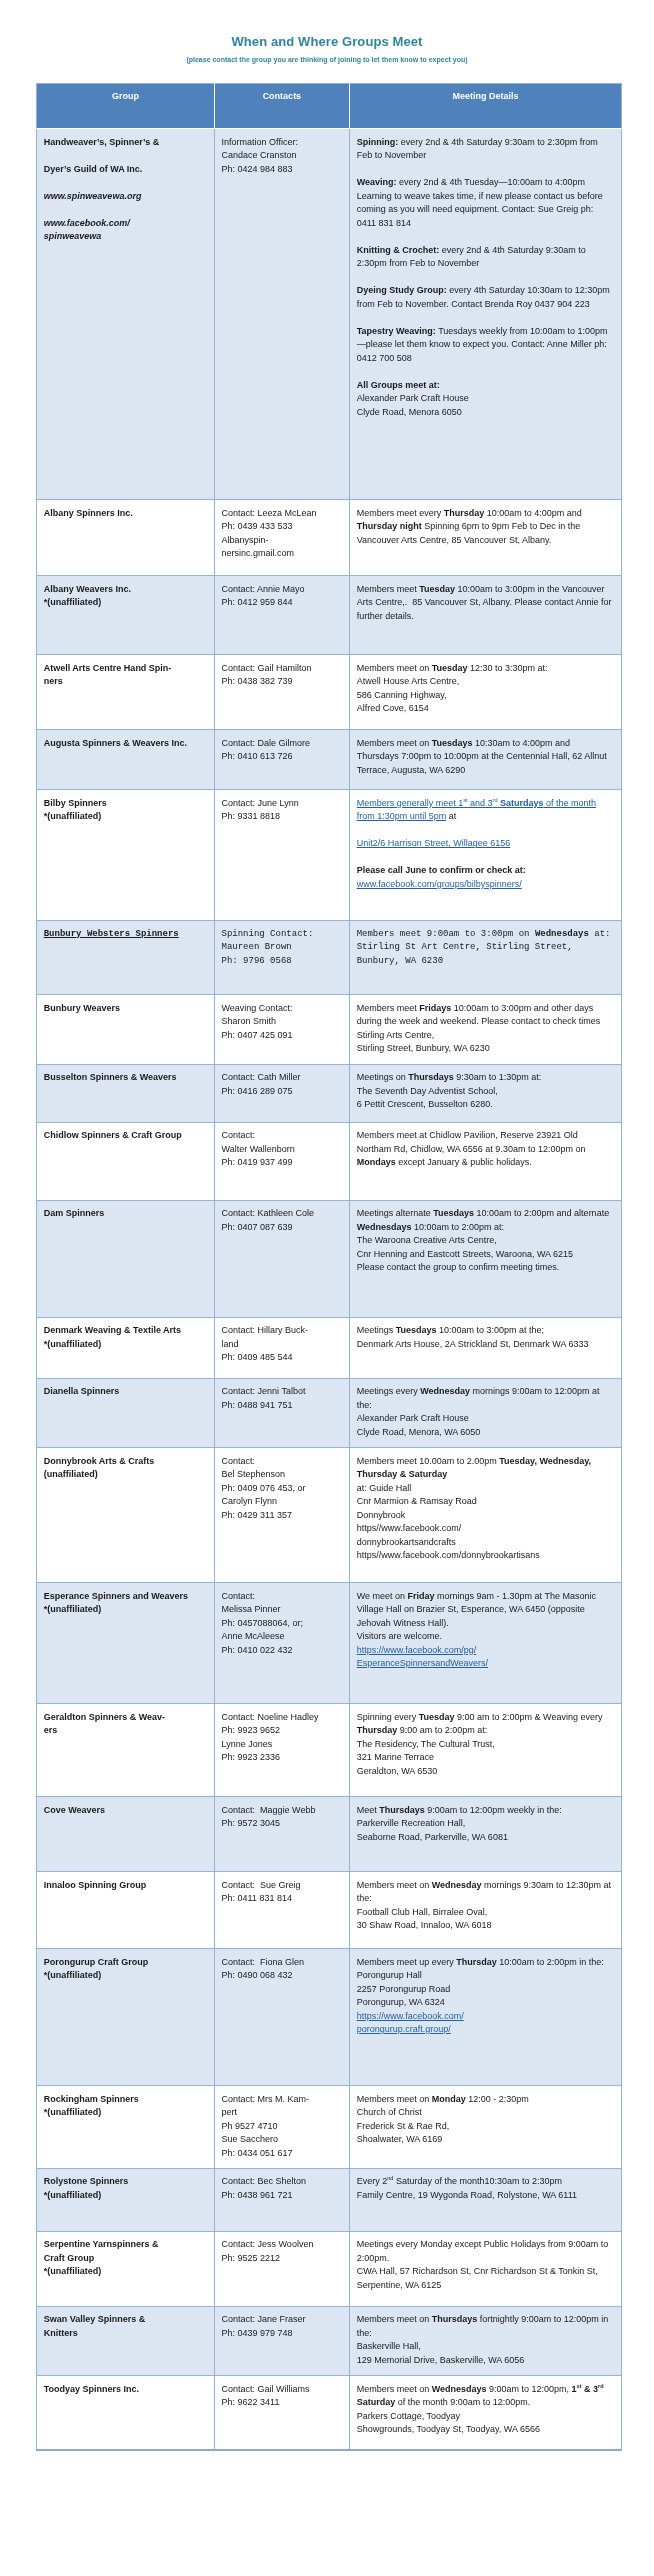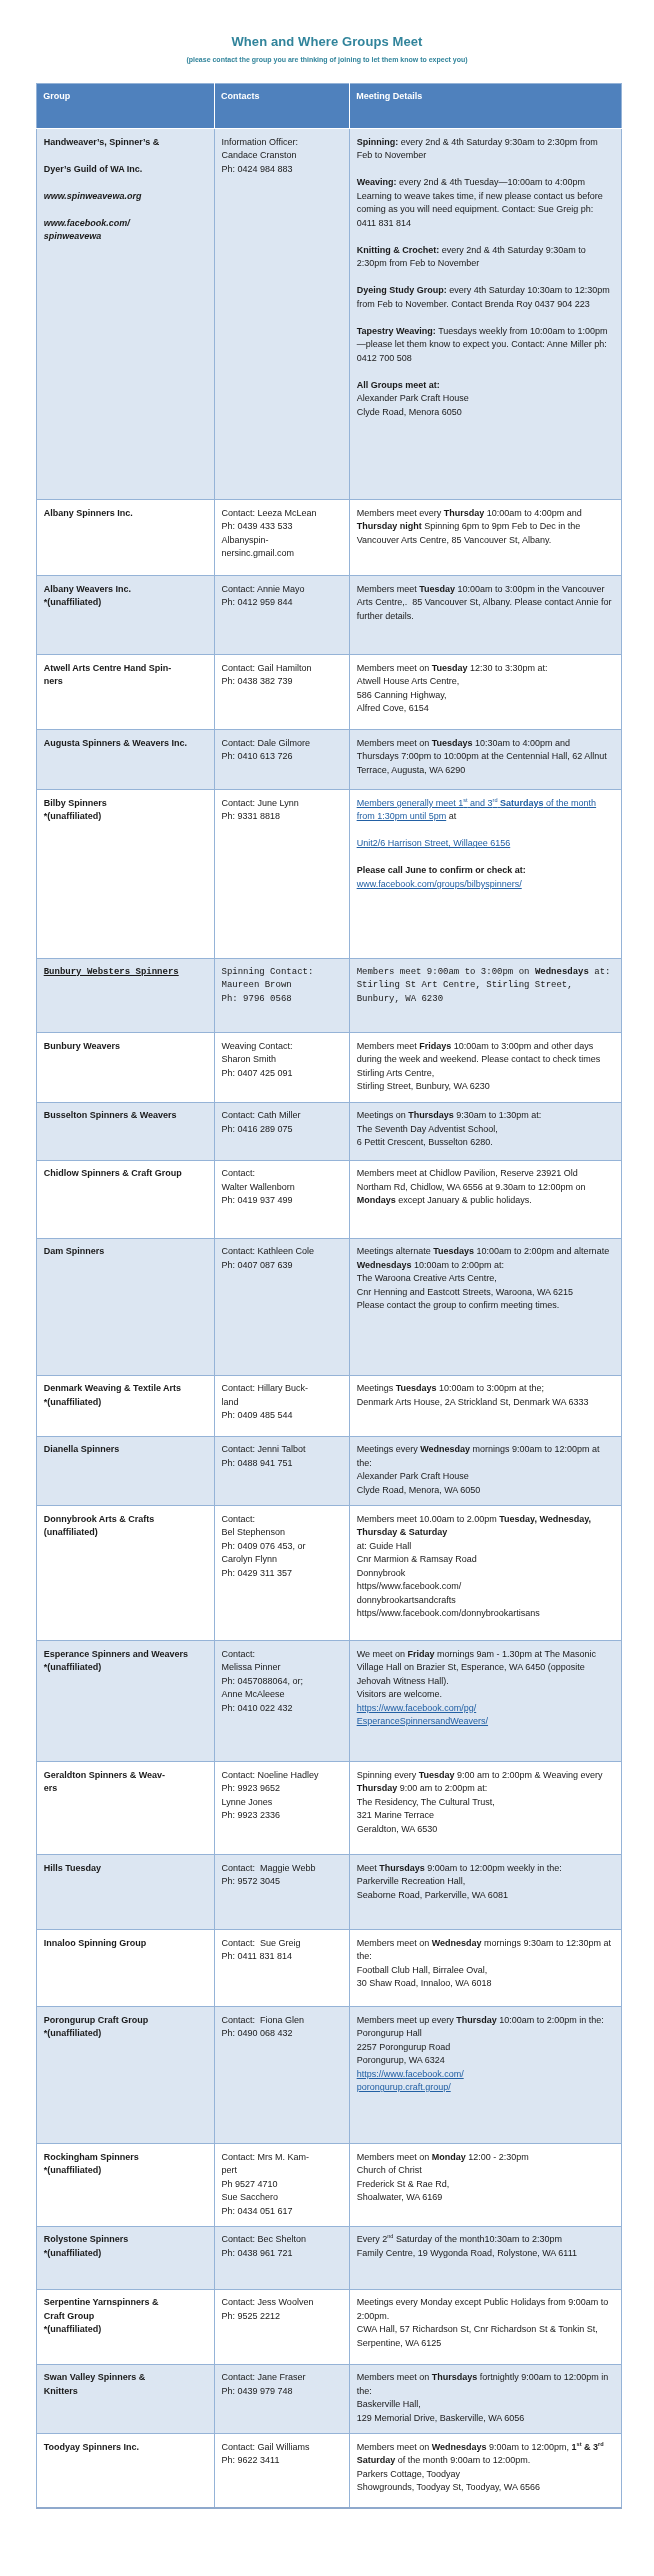--- a/index.html
+++ b/index.html
@@ -39,21 +39,21 @@
     line-height: 1.5;
     border: 1px solid #95B3D7;
     border-bottom: 2.6px solid #8FA9CC;
   }
   col.c1 { width: 30.4%; }
   col.c2 { width: 23.1%; }
   col.c3 { width: 46.5%; }
   thead th {
     background: #4F81BD;
     color: #ffffff;
-    text-align: left;
+    text-align: center;
     vertical-align: top;
     font-size: 9px;
     font-weight: bold;
     padding: 6.7px 6.2px;
     height: 31px;
     border-right: 1.5px solid #ffffff;
     border-bottom: 1.5px solid #ffffff;
   }
   thead th:last-child { border-right: none; }
   tbody td {
@@ -117,21 +117,21 @@
         <tr style="height: 75px;">
           <td class="group-cell">Atwell Arts Centre Hand Spin-<br>ners</td>
           <td class="contacts-cell">Contact: Gail Hamilton<br>Ph: 0438 382 739</td>
           <td class="details-cell">Members meet on <b>Tuesday</b> 12:30 to 3:30pm at:<br>Atwell House Arts Centre,<br>586 Canning Highway,<br>Alfred Cove, 6154</td>
         </tr>
         <tr style="height: 60px;">
           <td class="group-cell">Augusta Spinners &amp; Weavers Inc.</td>
           <td class="contacts-cell">Contact: Dale Gilmore<br>Ph: 0410 613 726</td>
           <td class="details-cell">Members meet on <b>Tuesdays</b> 10:30am to 4:00pm and Thursdays 7:00pm to 10:00pm at the Centennial Hall, 62 Allnut Terrace, Augusta, WA 6290</td>
         </tr>
-        <tr style="height: 169px;">
+        <tr style="height: 131px;">
           <td class="group-cell">Bilby Spinners<br>*(unaffiliated)</td>
           <td class="contacts-cell">Contact: June Lynn<br>Ph: 9331 8818</td>
           <td class="details-cell"><a class="lnk">Members generally meet 1<sup>st</sup> and 3<sup>rd</sup> <b>Saturdays</b> of the month from 1:30pm until 5pm</a> at<br><br><a class="lnk">Unit2/6 Harrison Street, Willagee 6156</a><br><br><b>Please call June to confirm or check at:</b><br><a class="lnk">www.facebook.com/groups/bilbyspinners/</a></td>
         </tr>
         <tr style="height: 74px; font-family: Liberation Mono, monospace;">
           <td class="group-cell"><u>Bunbury Websters Spinners</u></td>
           <td class="contacts-cell">Spinning Contact:<br>Maureen Brown<br>Ph: 9796 0568</td>
           <td class="details-cell">Members meet 9:00am to 3:00pm on <b>Wednesdays</b> at:<br>Stirling St Art Centre, Stirling Street, Bunbury, WA 6230</td>
         </tr>
         <tr style="height: 67px; padding-left: 8px;">
@@ -142,21 +142,21 @@
         <tr style="height: 58px;">
           <td class="group-cell">Busselton Spinners &amp; Weavers</td>
           <td class="contacts-cell">Contact: Cath Miller<br>Ph: 0416 289 075</td>
           <td class="details-cell">Meetings on <b>Thursdays</b> 9:30am to 1:30pm at:<br>The Seventh Day Adventist School,<br>6 Pettit Crescent, Busselton 6280.</td>
         </tr>
         <tr style="height: 78px;">
           <td class="group-cell">Chidlow Spinners &amp; Craft Group</td>
           <td class="contacts-cell">Contact:<br>Walter Wallenborn<br>Ph: 0419 937 499</td>
           <td class="details-cell">Members meet at Chidlow Pavilion, Reserve 23921 Old Northam Rd, Chidlow, WA 6556 at 9.30am to 12:00pm on <b>Mondays</b> except January &amp; public holidays.</td>
         </tr>
-        <tr style="height: 137px;">
+        <tr style="height: 117px;">
           <td class="group-cell">Dam Spinners</td>
           <td class="contacts-cell">Contact: Kathleen Cole<br>Ph: 0407 087 639</td>
           <td class="details-cell">Meetings alternate <b>Tuesdays</b> 10:00am to 2:00pm and alternate <b>Wednesdays</b> 10:00am to 2:00pm at:<br>The Waroona Creative Arts Centre,<br>Cnr Henning and Eastcott Streets, Waroona, WA 6215<br>Please contact the group to confirm meeting times.</td>
         </tr>
         <tr style="height: 61px;">
           <td class="group-cell">Denmark Weaving &amp; Textile Arts<br>*(unaffiliated)</td>
           <td class="contacts-cell">Contact: Hillary Buck-<br>land<br>Ph: 0409 485 544</td>
           <td class="details-cell">Meetings <b>Tuesdays</b> 10:00am to 3:00pm at the;<br>Denmark Arts House, 2A Strickland St, Denmark WA 6333</td>
         </tr>
         <tr style="height: 55px; margin-top: 21px;">
@@ -173,21 +173,21 @@
           <td class="group-cell">Esperance Spinners and Weavers<br>*(unaffiliated)</td>
           <td class="contacts-cell">Contact:<br>Melissa Pinner<br>Ph: 0457088064, or;<br>Anne McAleese<br>Ph: 0410 022 432</td>
           <td class="details-cell">We meet on <b>Friday</b> mornings 9am - 1.30pm at The Masonic Village Hall on Brazier St, Esperance, WA 6450 (opposite Jehovah Witness Hall).<br>Visitors are welcome.<br><a class="lnk">https://www.facebook.com/pg/<br>EsperanceSpinnersandWeavers/</a></td>
         </tr>
         <tr style="height: 93px; border-radius: 9px;">
           <td class="group-cell">Geraldton Spinners &amp; Weav-<br>ers</td>
           <td class="contacts-cell">Contact: Noeline Hadley<br>Ph: 9923 9652<br>Lynne Jones<br>Ph: 9923 2336</td>
           <td class="details-cell">Spinning every <b>Tuesday</b> 9:00 am to 2:00pm &amp; Weaving every <b>Thursday</b> 9:00 am to 2:00pm at:<br>The Residency, The Cultural Trust,<br>321 Marine Terrace<br>Geraldton, WA 6530</td>
         </tr>
         <tr style="height: 75px;">
-          <td class="group-cell">Hills Tuesday</td>
+          <td class="group-cell">Cove Weavers</td>
           <td class="contacts-cell">Contact:&nbsp; Maggie Webb<br>Ph: 9572 3045</td>
           <td class="details-cell">Meet <b>Thursdays</b> 9:00am to 12:00pm weekly in the:<br>Parkerville Recreation Hall,<br>Seaborne Road, Parkerville, WA 6081</td>
         </tr>
         <tr style="height: 77px;">
           <td class="group-cell">Innaloo Spinning Group</td>
           <td class="contacts-cell">Contact:&nbsp; Sue Greig<br>Ph: 0411 831 814</td>
           <td class="details-cell">Members meet on <b>Wednesday</b> mornings 9:30am to 12:30pm at the:<br>Football Club Hall, Birralee Oval,<br>30 Shaw Road, Innaloo, WA 6018</td>
         </tr>
         <tr style="height: 137px;">
           <td class="group-cell">Porongurup Craft Group<br>*(unaffiliated)</td>

